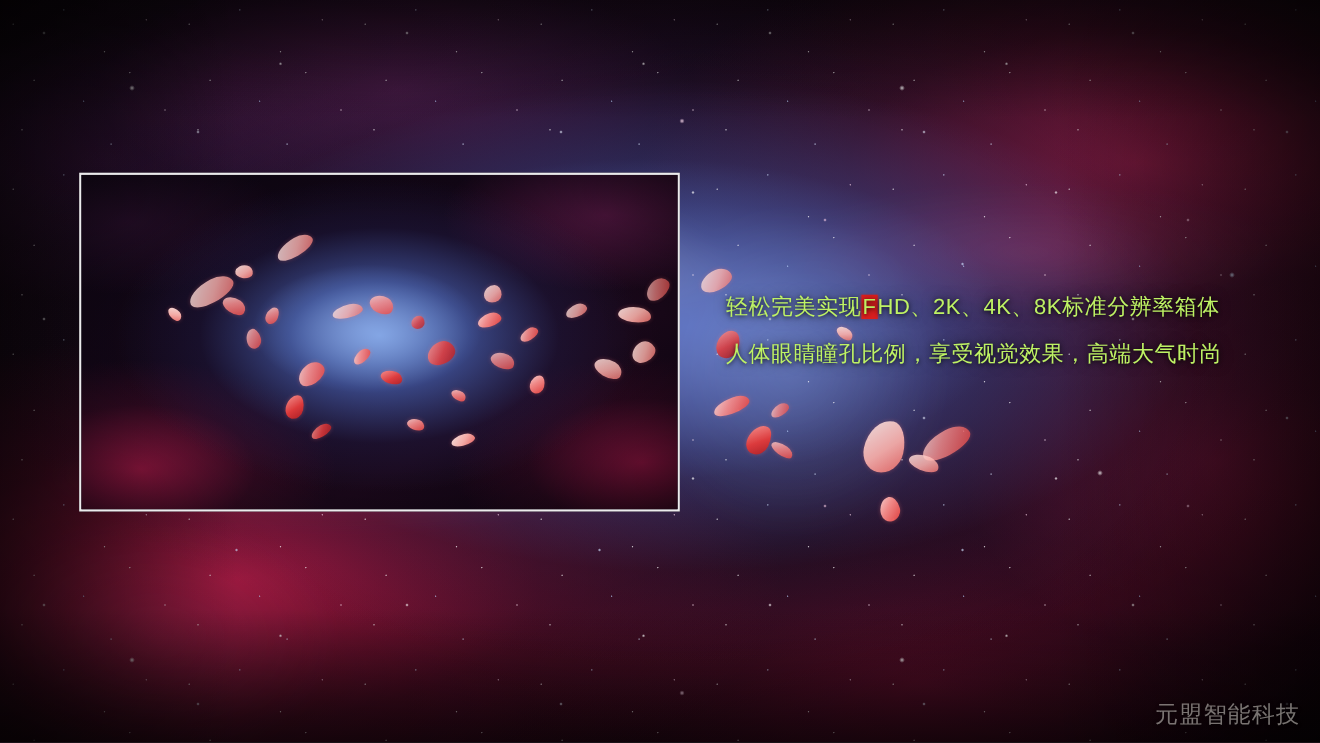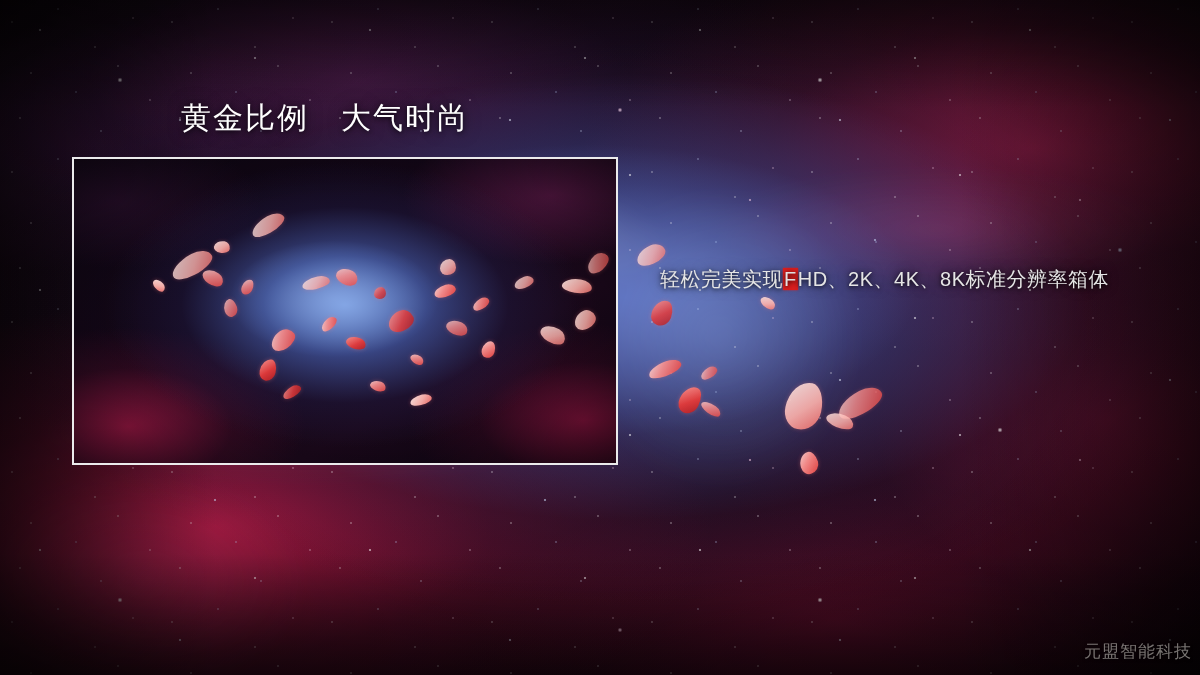--- a/index.html
+++ b/index.html
@@ -126,31 +126,31 @@
     color:#ffffff;
     text-shadow:0 1px 5px rgba(0,0,0,.75), 0 0 16px rgba(0,0,0,.55);
     white-space:pre;
   }
   #body-copy{
     position:absolute;left:660px;top:258px;
     width:500px;
   }
   #body-copy .line{
     font-size:20px;line-height:43px;
-    color:#e5e5e5;letter-spacing:.5px;white-space:nowrap;
+    color:#bef264;letter-spacing:.5px;white-space:nowrap;
     text-shadow:0 1px 4px rgba(0,0,0,.80), 0 0 12px rgba(0,0,0,.6);
   }
   .kw-highlight{
     background:#e02020;
     padding:0 1px;
     box-shadow:0 0 2px rgba(224,32,32,.9);
   }
   #watermark{
-    position:absolute;right:8px;bottom:12px;
-    font-size:17px;letter-spacing:1px;
+    position:absolute;right:18px;bottom:12px;
+    font-size:21px;letter-spacing:1px;
     color:rgba(190,185,180,.62);
     text-shadow:0 1px 3px rgba(0,0,0,.6);
     font-family:Liberation Serif, serif;
   }
 </style>
 </head>
 <body>
 
 <div id="slide">
 
@@ -168,21 +168,20 @@
       <div class="petal deep" style="left: 680px; top: 386px; width: 20px; height: 28px; transform: rotate(26deg); opacity: 0.95;"></div>
       <div class="petal" style="left: 700px; top: 368px; width: 18px; height: 10px; transform: rotate(-30deg); opacity: 0.8;"></div>
       <div class="petal" style="left: 700px; top: 404px; width: 22px; height: 10px; transform: rotate(36deg); opacity: 0.85;"></div>
       <div class="petal pale" style="left: 786px; top: 382px; width: 36px; height: 48px; transform: rotate(12deg); opacity: 0.9;"></div>
       <div class="petal" style="left: 800px; top: 452px; width: 18px; height: 22px; transform: rotate(-16deg); opacity: 0.95;"></div>
       <div class="petal" style="left: 836px; top: 392px; width: 48px; height: 22px; transform: rotate(-28deg); opacity: 0.8;"></div>
       <div class="petal pale" style="left: 826px; top: 414px; width: 28px; height: 14px; transform: rotate(22deg); opacity: 0.85;"></div>
       <div class="petal pale" style="left: 760px; top: 298px; width: 16px; height: 10px; transform: rotate(40deg); opacity: 0.9;"></div>
     </div>
 
-  <div id="title">黄金比例　大气时尚</div>
 
   <div id="panel">
     <div class="panel-art panel-neb"></div>
     <div class="panel-art" id="panel-petals">
         <div class="petal pale" style="left: 96px; top: 96px; width: 44px; height: 20px; transform: rotate(-28deg); opacity: 0.8;"></div>
         <div class="petal" style="left: 128px; top: 112px; width: 22px; height: 14px; transform: rotate(34deg); opacity: 0.85;"></div>
         <div class="petal pale" style="left: 140px; top: 82px; width: 16px; height: 12px; transform: rotate(10deg); opacity: 0.9;"></div>
         <div class="petal pale" style="left: 78px; top: 122px; width: 14px; height: 9px; transform: rotate(50deg); opacity: 0.95;"></div>
         <div class="petal" style="left: 150px; top: 140px; width: 13px; height: 18px; transform: rotate(-18deg); opacity: 0.8;"></div>
         <div class="petal" style="left: 168px; top: 120px; width: 11px; height: 16px; transform: rotate(22deg); opacity: 0.85;"></div>
@@ -210,17 +209,18 @@
         <div class="petal pale" style="left: 336px; top: 236px; width: 22px; height: 10px; transform: rotate(-14deg); opacity: 0.95;"></div>
         <div class="petal pale" style="left: 176px; top: 58px; width: 36px; height: 16px; transform: rotate(-30deg); opacity: 0.8;"></div>
       </div>
     <div class="panel-art panel-vig"></div>
   </div>
 
   <div id="body-copy">
     <div class="line">
       <span>轻松完美实现</span><span class="kw-highlight">F</span><span>HD、2K、4K、8K标准分辨率箱体</span>
     </div>
+    <div class="line">人体眼睛瞳孔比例，享受视觉效果，高端大气时尚</div>
   </div>
 
   <div id="watermark">元盟智能科技</div>
 
 </div>
 
 </body></html>

